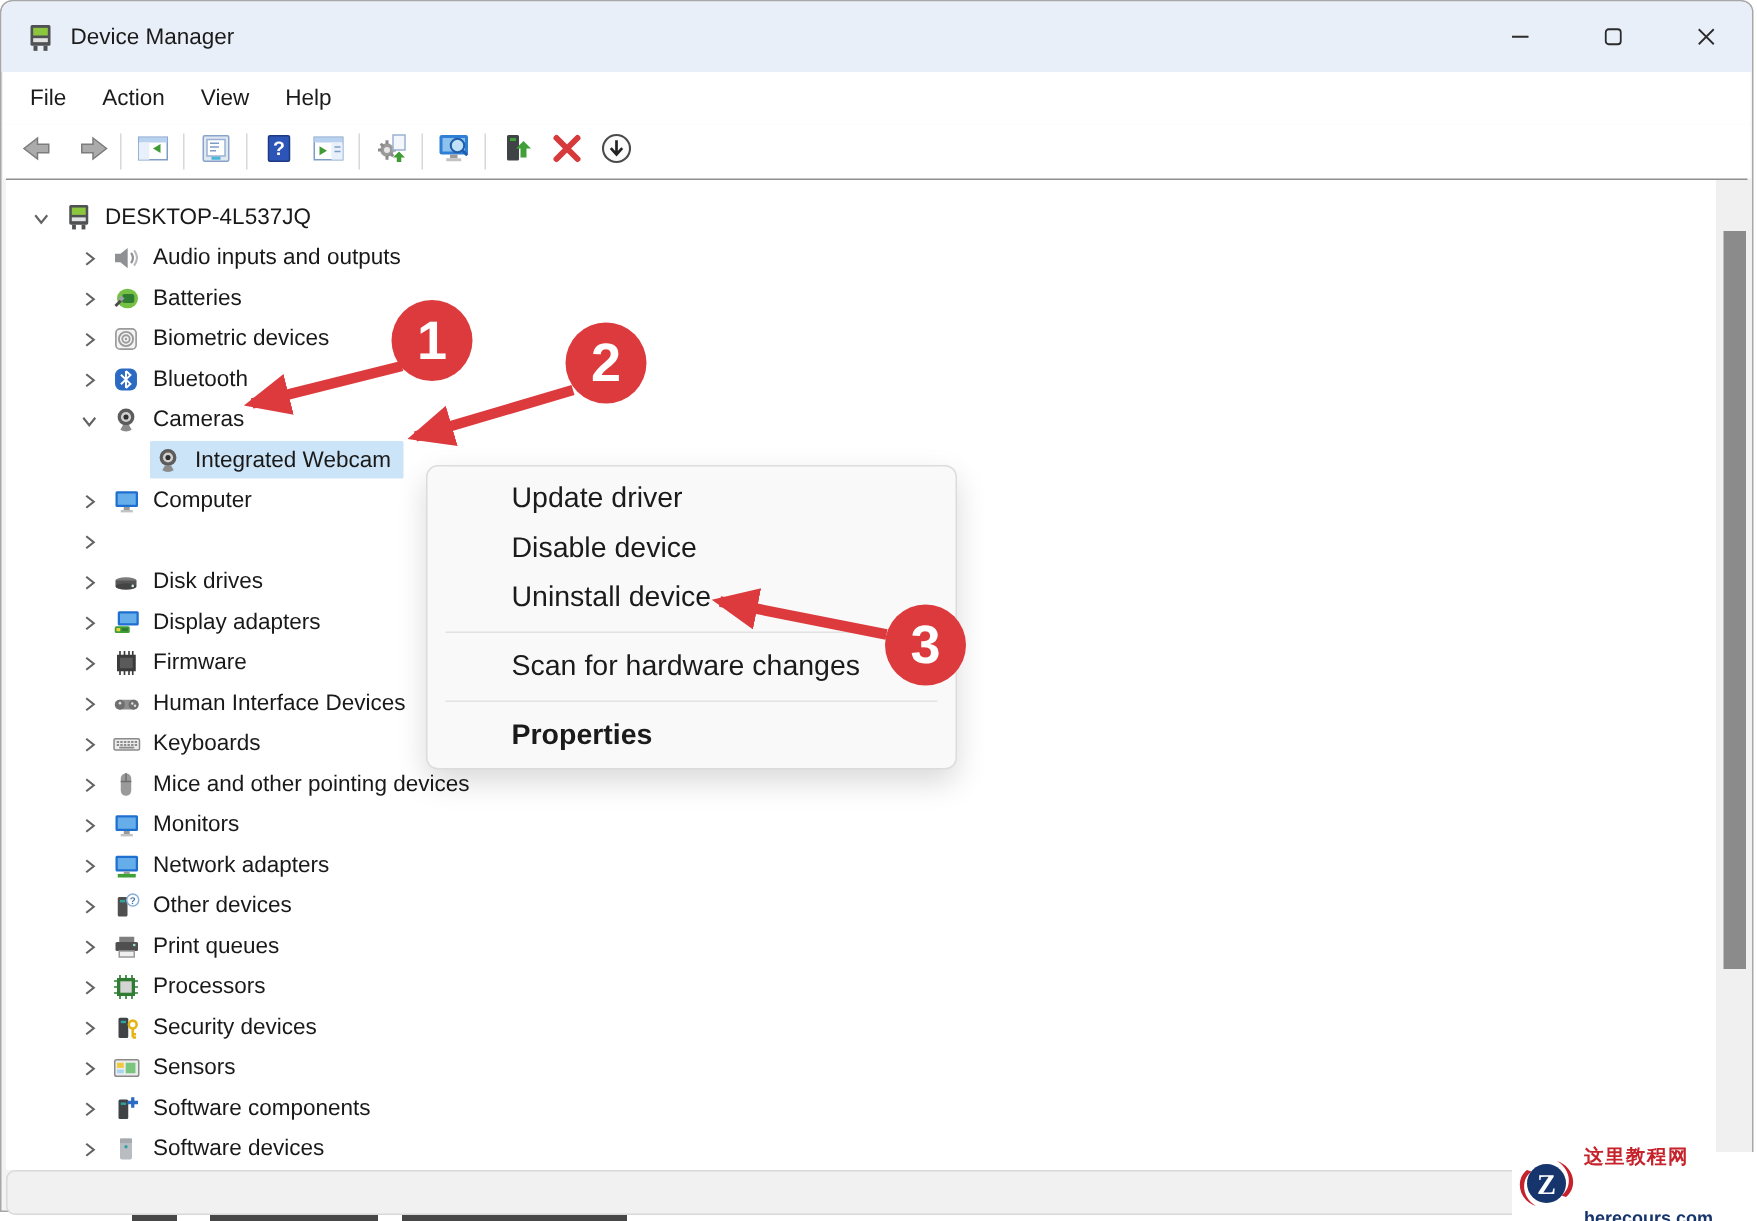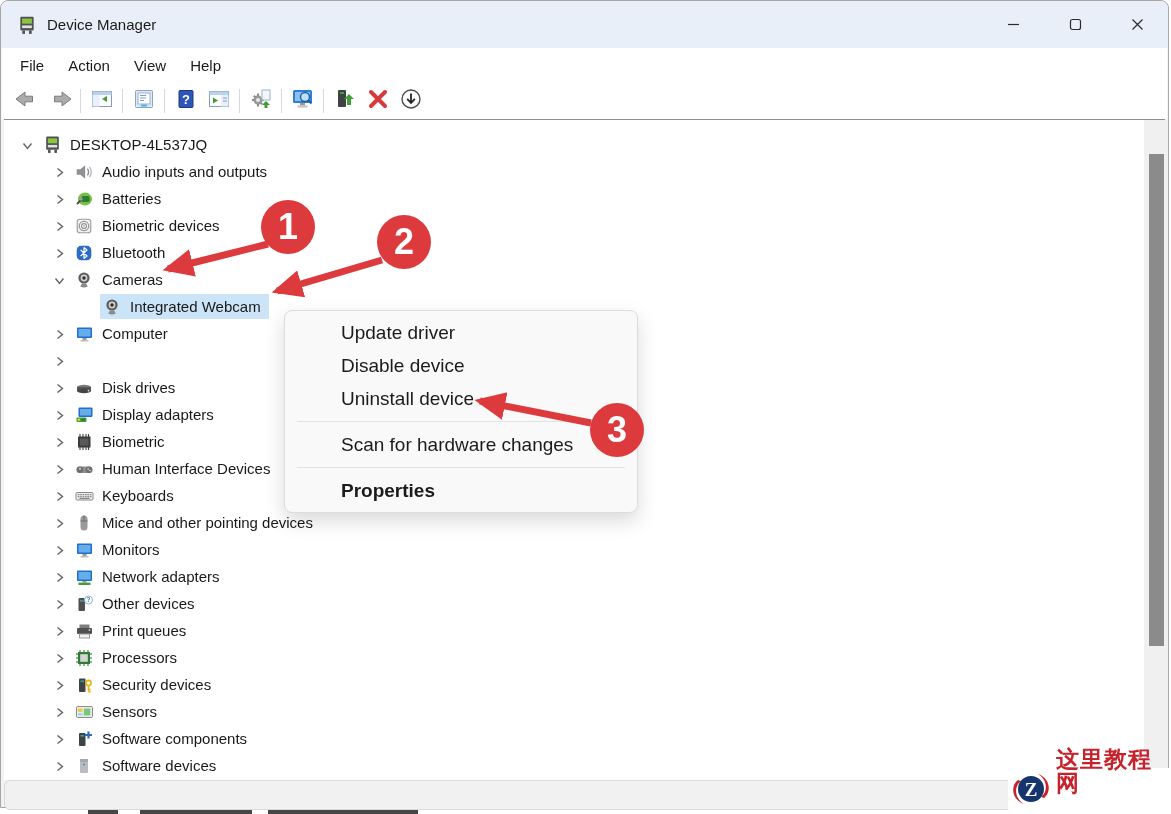--- a/index.html
+++ b/index.html
@@ -64,21 +64,21 @@
   .ctx-item.bold{font-weight:700;}
   .ctx-div{height:1px;background:#e2e2e2;margin:6px 12px;}
   
   .overlay{position:absolute;left:0;top:0;width:1171px;height:814px;z-index:40;pointer-events:none;}
   
   .watermark{
     position:absolute;right:0;bottom:0;width:163px;height:46px;background:#ffffff;
     display:flex;align-items:center;z-index:50;
   }
   .wm-text{display:flex;flex-direction:column;line-height:1.05;margin-left:2px;}
-  .wm-name{font-size:23px;font-weight:700;color:#c5222b;letter-spacing:1px;}
+  .wm-name{font-size:13px;font-weight:700;color:#c5222b;letter-spacing:1px;}
   .wm-url{font-size:12px;font-weight:700;color:#16356d;margin-top:28px;}
   
   .below{position:absolute;left:0;top:810px;width:1171px;height:4px;background:#ffffff;}
   .frag{position:absolute;top:0;height:4px;background:#474747;}
 </style>
 </head>
 <body>
 
 <div class="window">
 
@@ -416,21 +416,21 @@
                   <line x1="13.5" y1="1" x2="13.5" y2="4"></line>
                   <line x1="5" y1="14" x2="5" y2="17"></line>
                   <line x1="8" y1="14" x2="8" y2="17"></line>
                   <line x1="11" y1="14" x2="11" y2="17"></line>
                   <line x1="13.5" y1="14" x2="13.5" y2="17"></line>
                 </g>
                 <rect x="3" y="3.5" width="12.5" height="11" fill="#3b3b3b"></rect>
                 <rect x="5" y="5.5" width="8.5" height="7" fill="#5a5a5a"></rect>
               </svg>
             </span>
-            <span class="row-label">Biometric</span>
+            <span class="row-label">Firmware</span>
           </span>
         </div>
         <div class="tree-row">
           <span class="chev" style="margin-left: 42px;">
             <svg width="17" height="17" viewBox="0 0 17 17">
               <path d="M6.5 4.5l5 4-5 4" stroke="#636363" stroke-width="1.4" fill="none"></path>
             </svg>
           </span>
           <span class="row-core">
             <span class="row-icon">

